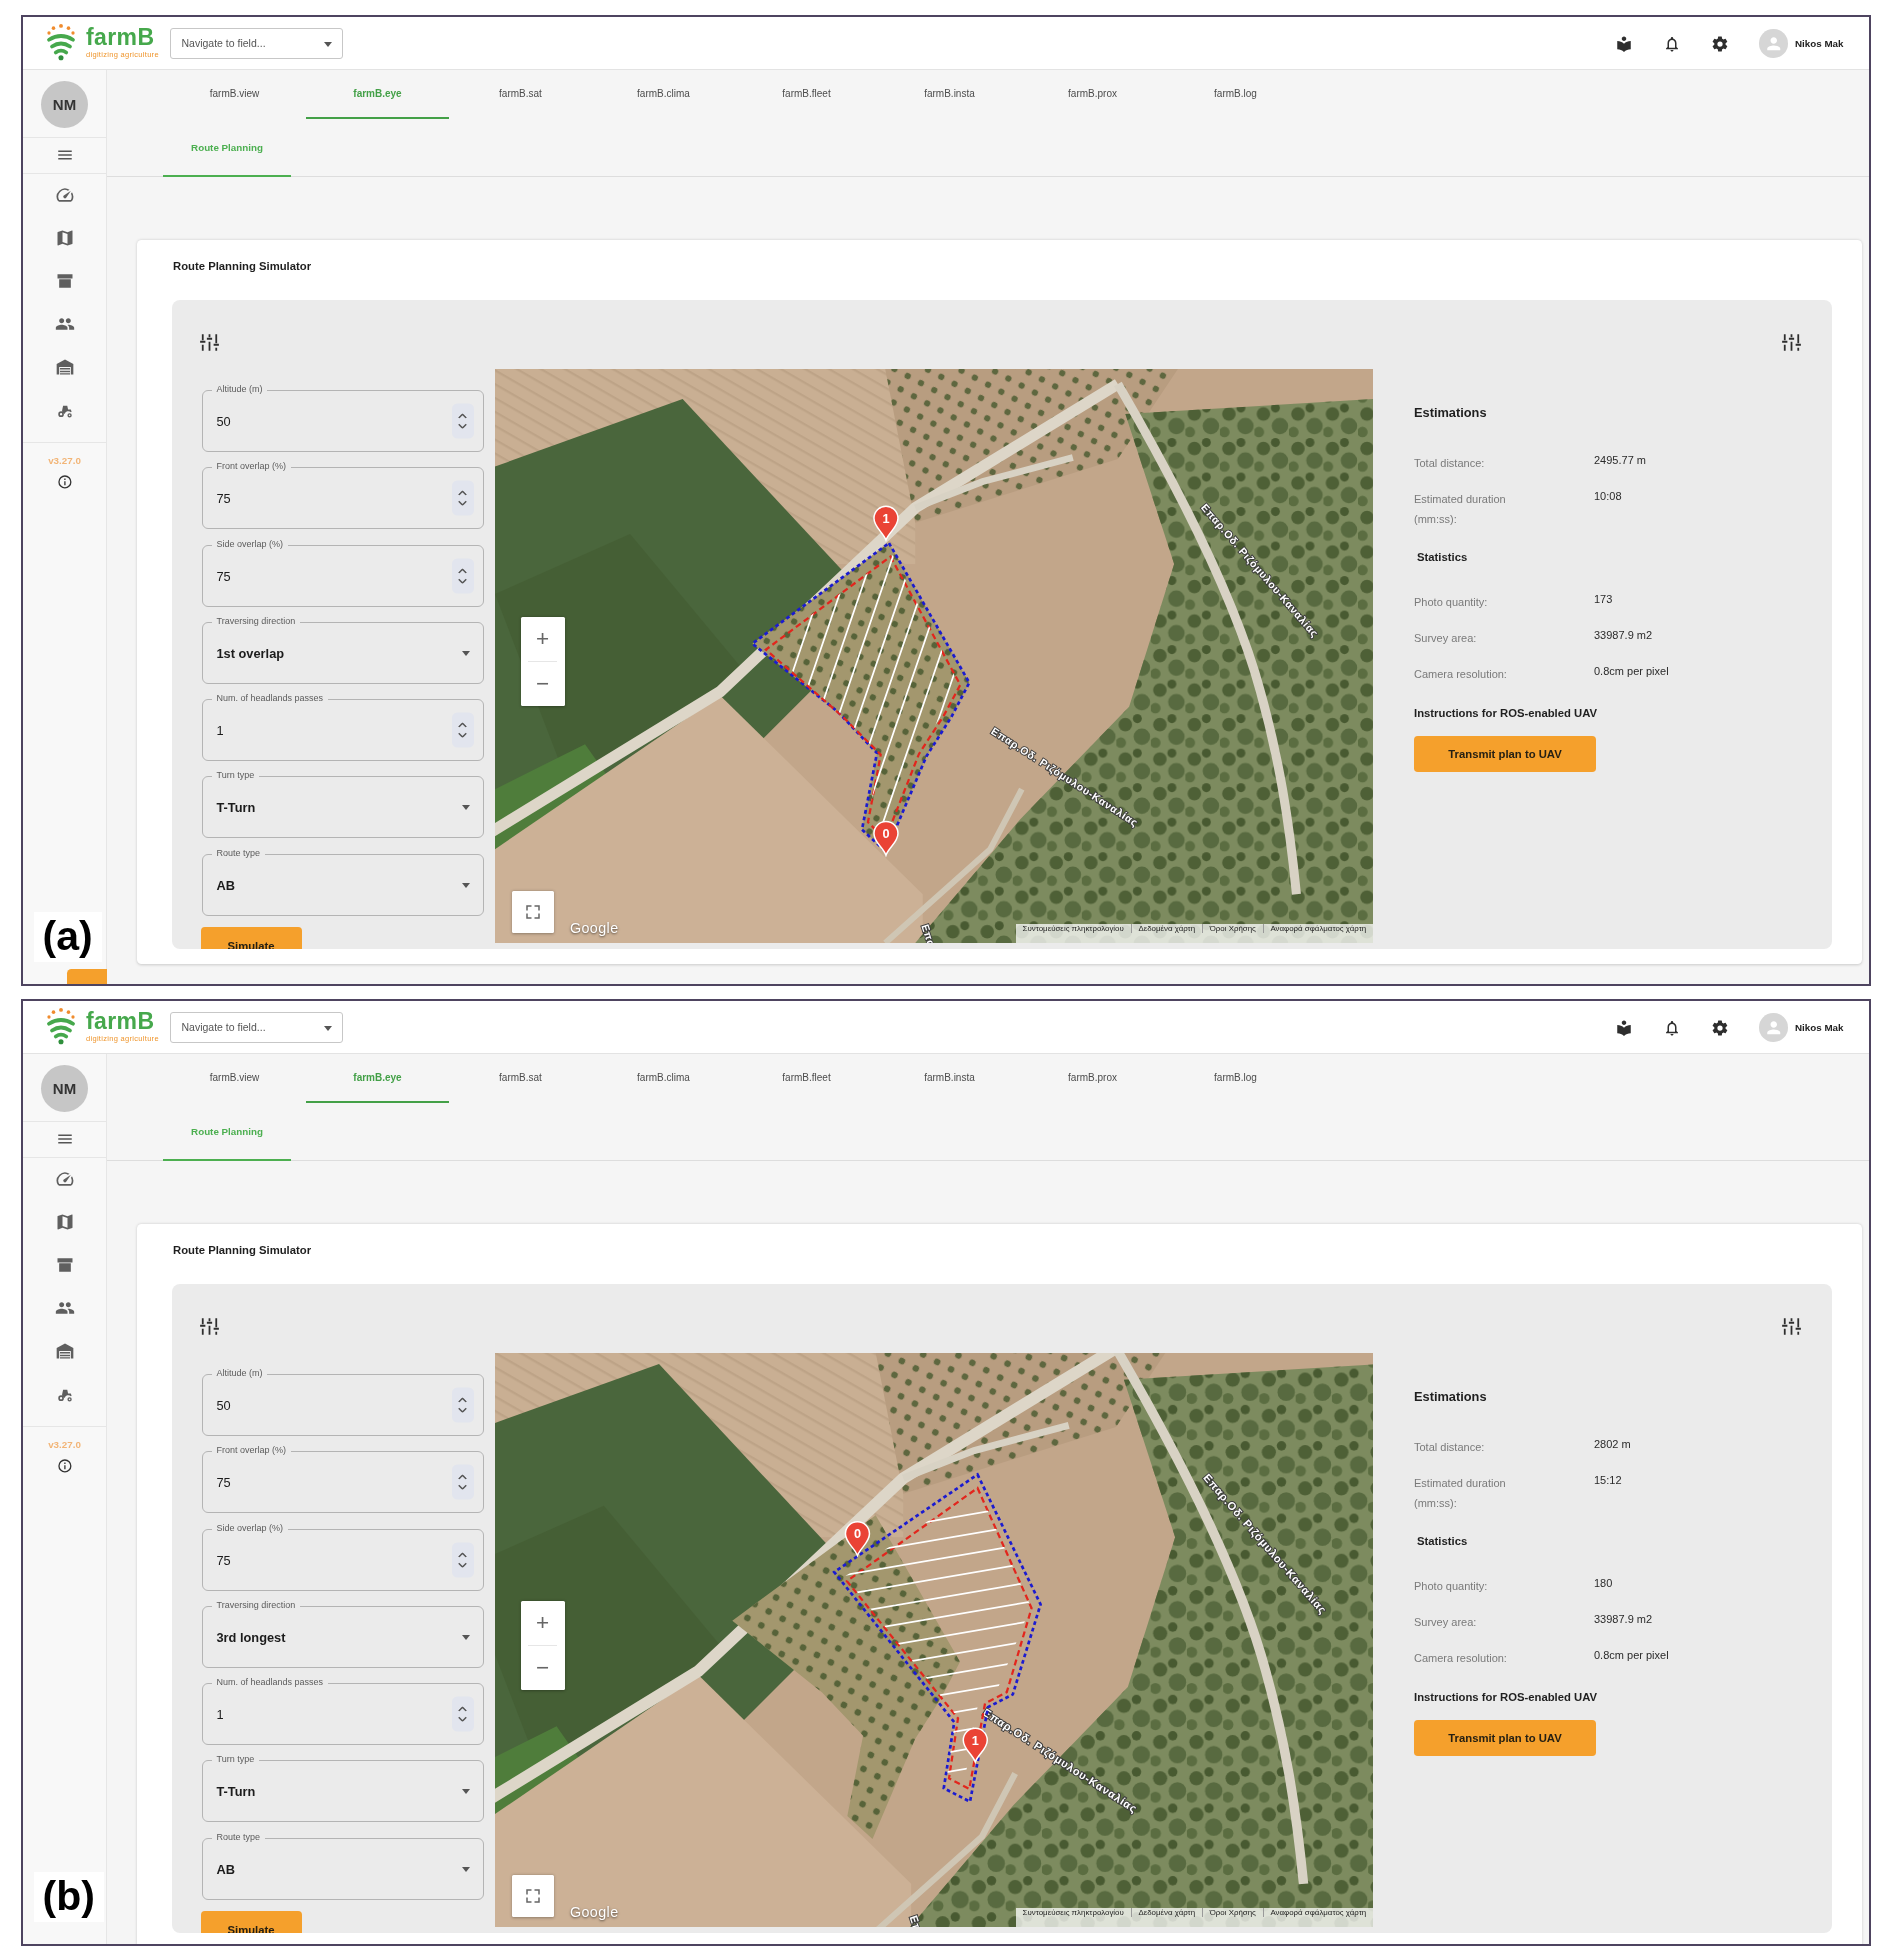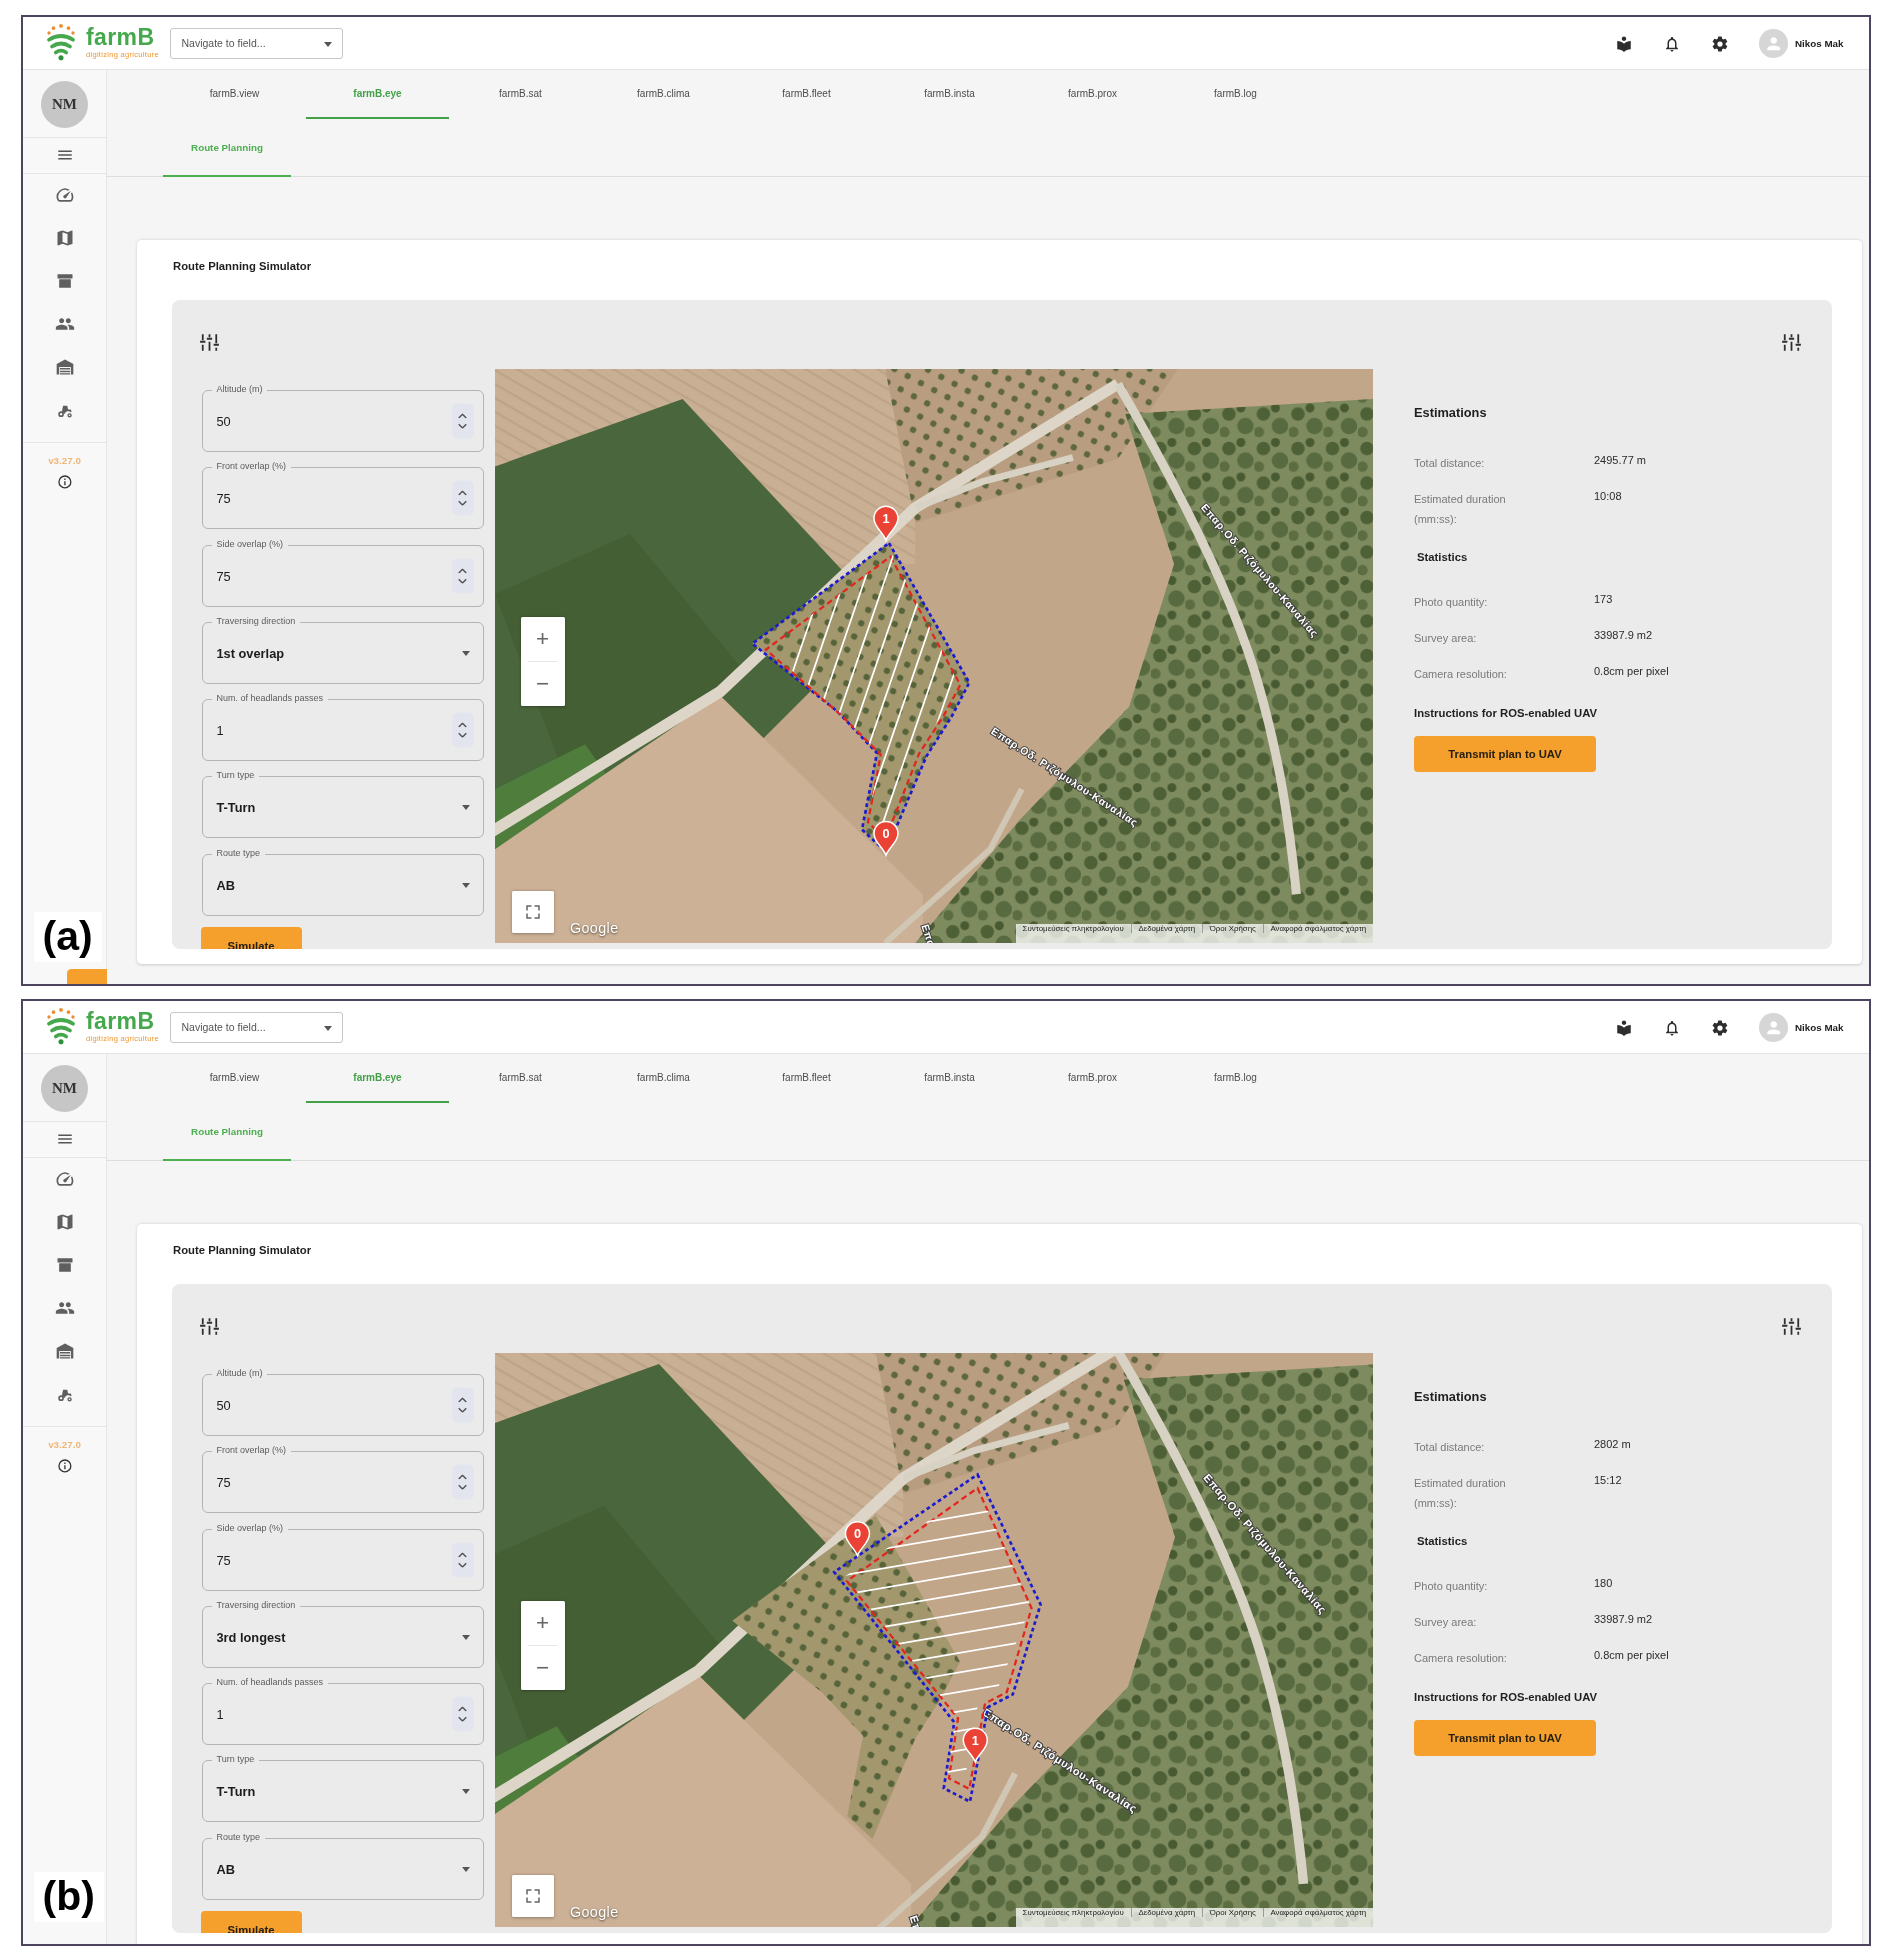--- a/index.html
+++ b/index.html
@@ -21,21 +21,21 @@
   .nav-caret{position:absolute;right:10.5px;top:13.5px;width:0;height:0;border-left:4.5px solid transparent;border-right:4.5px solid transparent;border-top:5.3px solid #555;}
   .topbar-right{position:absolute;right:25.5px;top:0;height:53px;display:flex;align-items:center;gap:30px;}
   .tb-icon{width:18px;height:18px;fill:#2e2e2e;cursor:pointer;}
   .avatar{width:28.5px;height:28.5px;border-radius:50%;background:#d6d6d6;display:flex;align-items:center;justify-content:center;}
   .avatar svg{width:19.5px;height:19.5px;fill:#fff;}
   .user-name{font-size:9.8px;font-weight:bold;color:#222;}
   .user-chip{display:flex;align-items:center;gap:7.5px;cursor:pointer;}
 
   
   .sidebar{position:absolute;left:0;top:53px;width:84px;bottom:0;background:#f8f8f8;border-right:0.8px solid #e6e6e6;display:flex;flex-direction:column;align-items:center;}
-  .nm-wrap{width:100%;padding:10.5px 0 9px;display:flex;justify-content:center;border-bottom:0.8px solid #e6e6e6;font-family:Liberation Serif, serif;}
+  .nm-wrap{width:100%;padding:10.5px 0 9px;display:flex;justify-content:center;border-bottom:0.8px solid #e6e6e6;}
   .nm{width:47px;height:47px;border-radius:50%;background:#c6c6c6;display:flex;align-items:center;justify-content:center;font-size:15px;font-weight:bold;color:#333;}
   .burger-wrap{width:100%;height:36px;display:flex;align-items:center;justify-content:center;border-bottom:0.8px solid #e6e6e6;cursor:pointer;}
   .sb-item{width:100%;height:43px;display:flex;align-items:center;justify-content:center;cursor:pointer;}
   .sb-item svg{width:20px;height:20px;fill:#5f5f5f;}
   .sb-bottom{margin-top:10.5px;width:100%;border-top:0.8px solid #e6e6e6;padding-top:12px;display:flex;flex-direction:column;align-items:center;gap:7.5px;}
   .version{font-size:9.8px;font-weight:bold;color:#f2b577;}
   .info-ic svg{width:15.8px;height:15.8px;fill:#333;}
   .orange-cut{position:absolute;left:44px;bottom:-6px;width:44px;height:21px;background:#f5a02c;border-radius:4.5px;}
 
   

